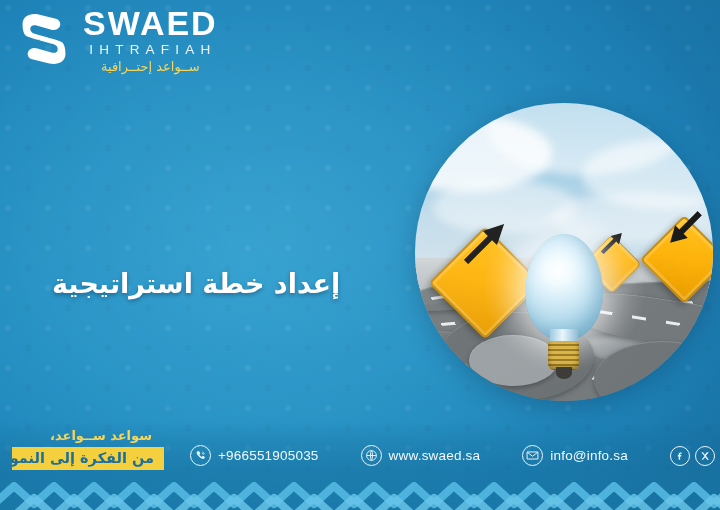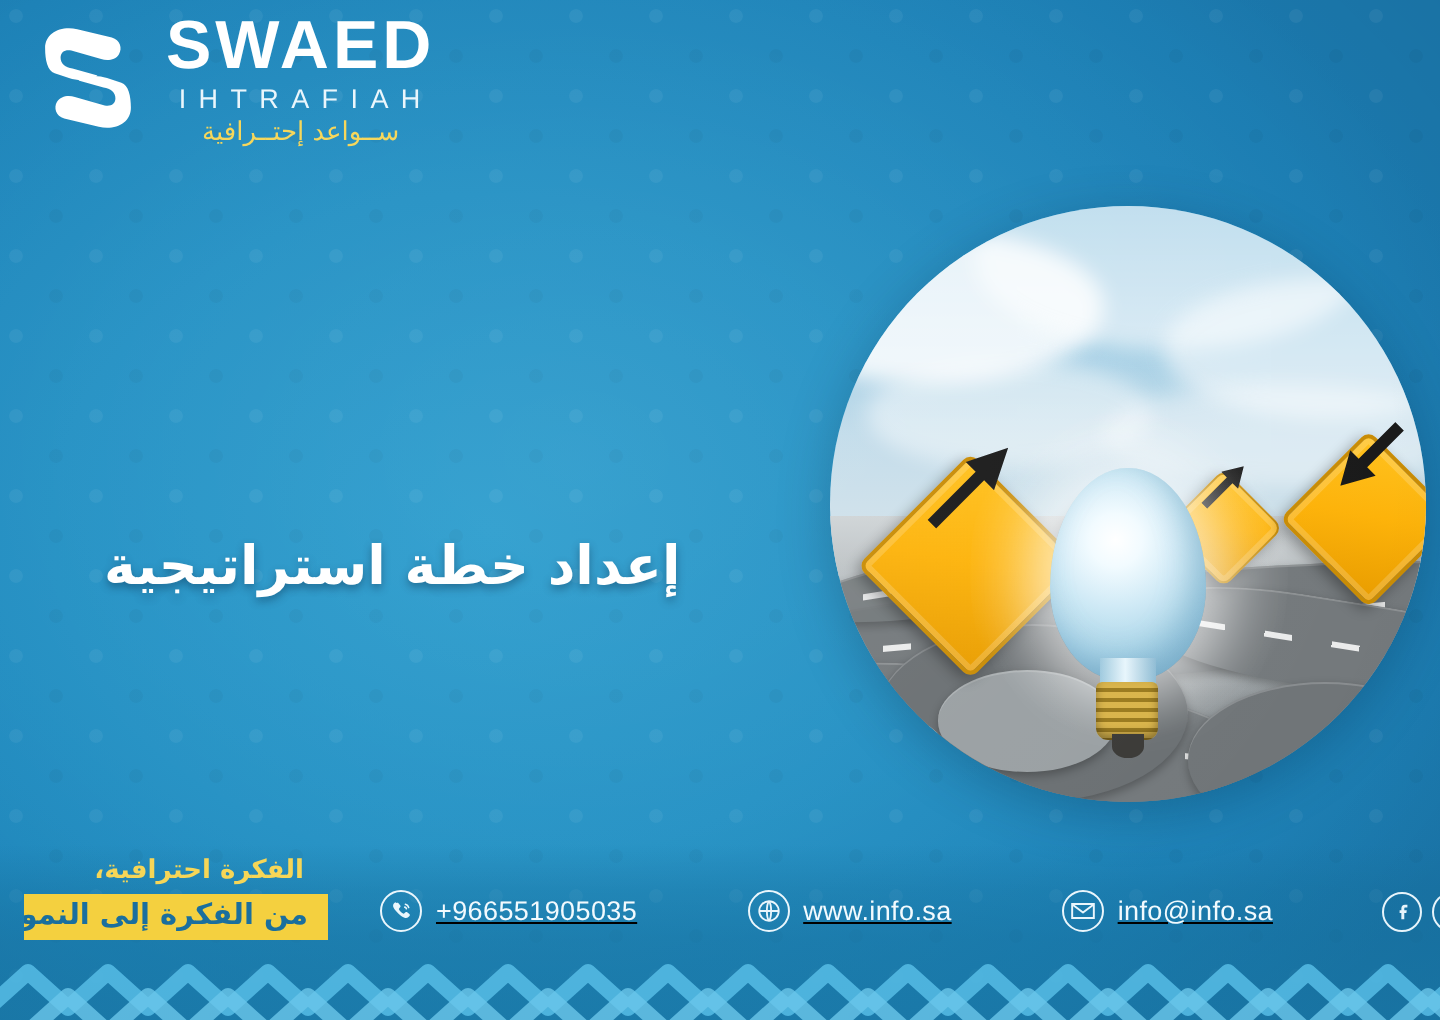--- a/index.html
+++ b/index.html
@@ -150,23 +150,22 @@
     color:#f6d657; padding-right:12px; margin-bottom:4px; white-space:nowrap;
   }
   #tagline-2{
     display:block; background:#f4d03f; color:#1a6f9e;
     font-family:"DejaVu Sans", sans-serif; font-weight:bold; font-size:14.5px;
     padding:3px 10px 4px 10px; white-space:nowrap; overflow:hidden;
     width:152px;
   }
   #contacts{
     position:absolute; left:190px; bottom:44px; right:0;
-    display:flex; align-items:center; gap:13px;
+    display:flex; align-items:center; gap:0;
     white-space:nowrap;
-    text-decoration:underline;
   }
   .contact{ display:flex; align-items:center; gap:7px; margin-right:42px; }
   .contact .label{
     font-family:"Liberation Sans", sans-serif; font-size:13.5px;
     color:#f2fafe; letter-spacing:.2px;
   }
   .cicon{
     width:21px; height:21px; flex:0 0 auto;
     border-radius:50%; border:1.6px solid #eaf6fc;
     display:flex; align-items:center; justify-content:center;
@@ -289,21 +288,21 @@
             <path d="M-6 24 L14 6 L34 24 L54 6 L74 24 L94 6 L114 24 L134 6 L154 24 L174 6 L194 24
                      L214 6 L234 24 L254 6 L274 24 L294 6 L314 24 L334 6 L354 24 L374 6 L394 24
                      L414 6 L434 24 L454 6 L474 24 L494 6 L514 24 L534 6 L554 24 L574 6 L594 24
                      L614 6 L634 24 L654 6 L674 24 L694 6 L714 24 L734 6" fill="none" stroke="#6fcaee" stroke-width="8" stroke-linecap="round" stroke-linejoin="round" opacity=".8"></path>
           </g>
         </g>
       </svg>
     </div>
 
     <div id="tagline">
-      <div id="tagline-1">الفكرة احترافية،</div>
+      <div id="tagline-1">سواعد ســواعد،</div>
       <div id="tagline-2">من الفكرة إلى النمو إلى</div>
     </div>
 
     <div id="contacts">
 
       <div class="contact">
         <span class="cicon">
           <svg width="12" height="12" viewBox="0 0 24 24" fill="currentColor" aria-hidden="true">
             <path d="M6.6 3.1c.5-.5 1.4-.5 1.9.1l1.8 2.2c.4.5.4 1.2 0 1.7L9.1 8.5c-.3.3-.3.7-.1 1
               .9 1.7 2.4 3.2 4.1 4.1.3.2.7.1 1-.1l1.4-1.3c.5-.4 1.2-.4 1.7 0l2.2 1.8c.6.5.6 1.4.1
@@ -315,21 +314,21 @@
         <span class="label">+966551905035</span>
       </div>
 
       <div class="contact">
         <span class="cicon">
           <svg width="13" height="13" viewBox="0 0 24 24" fill="none" stroke="currentColor" stroke-width="1.7" aria-hidden="true">
             <circle cx="12" cy="12" r="9"></circle>
             <path d="M3 12h18M12 3c2.6 3 2.6 15 0 18M12 3c-2.6 3-2.6 15 0 18"></path>
           </svg>
         </span>
-        <span class="label">www.info.sa</span>
+        <span class="label">www.swaed.sa</span>
       </div>
 
       <div class="contact">
         <span class="cicon">
           <svg width="13" height="13" viewBox="0 0 24 24" fill="currentColor" aria-hidden="true">
             <path d="M2 5.5h20v13H2z" fill="none" stroke="currentColor" stroke-width="1.8" rx="2"></path>
             <path d="M2.8 6.4 12 13.4l9.2-7" fill="none" stroke="currentColor" stroke-width="1.8" stroke-linejoin="round"></path>
           </svg>
         </span>
         <span class="label">info@info.sa</span>

